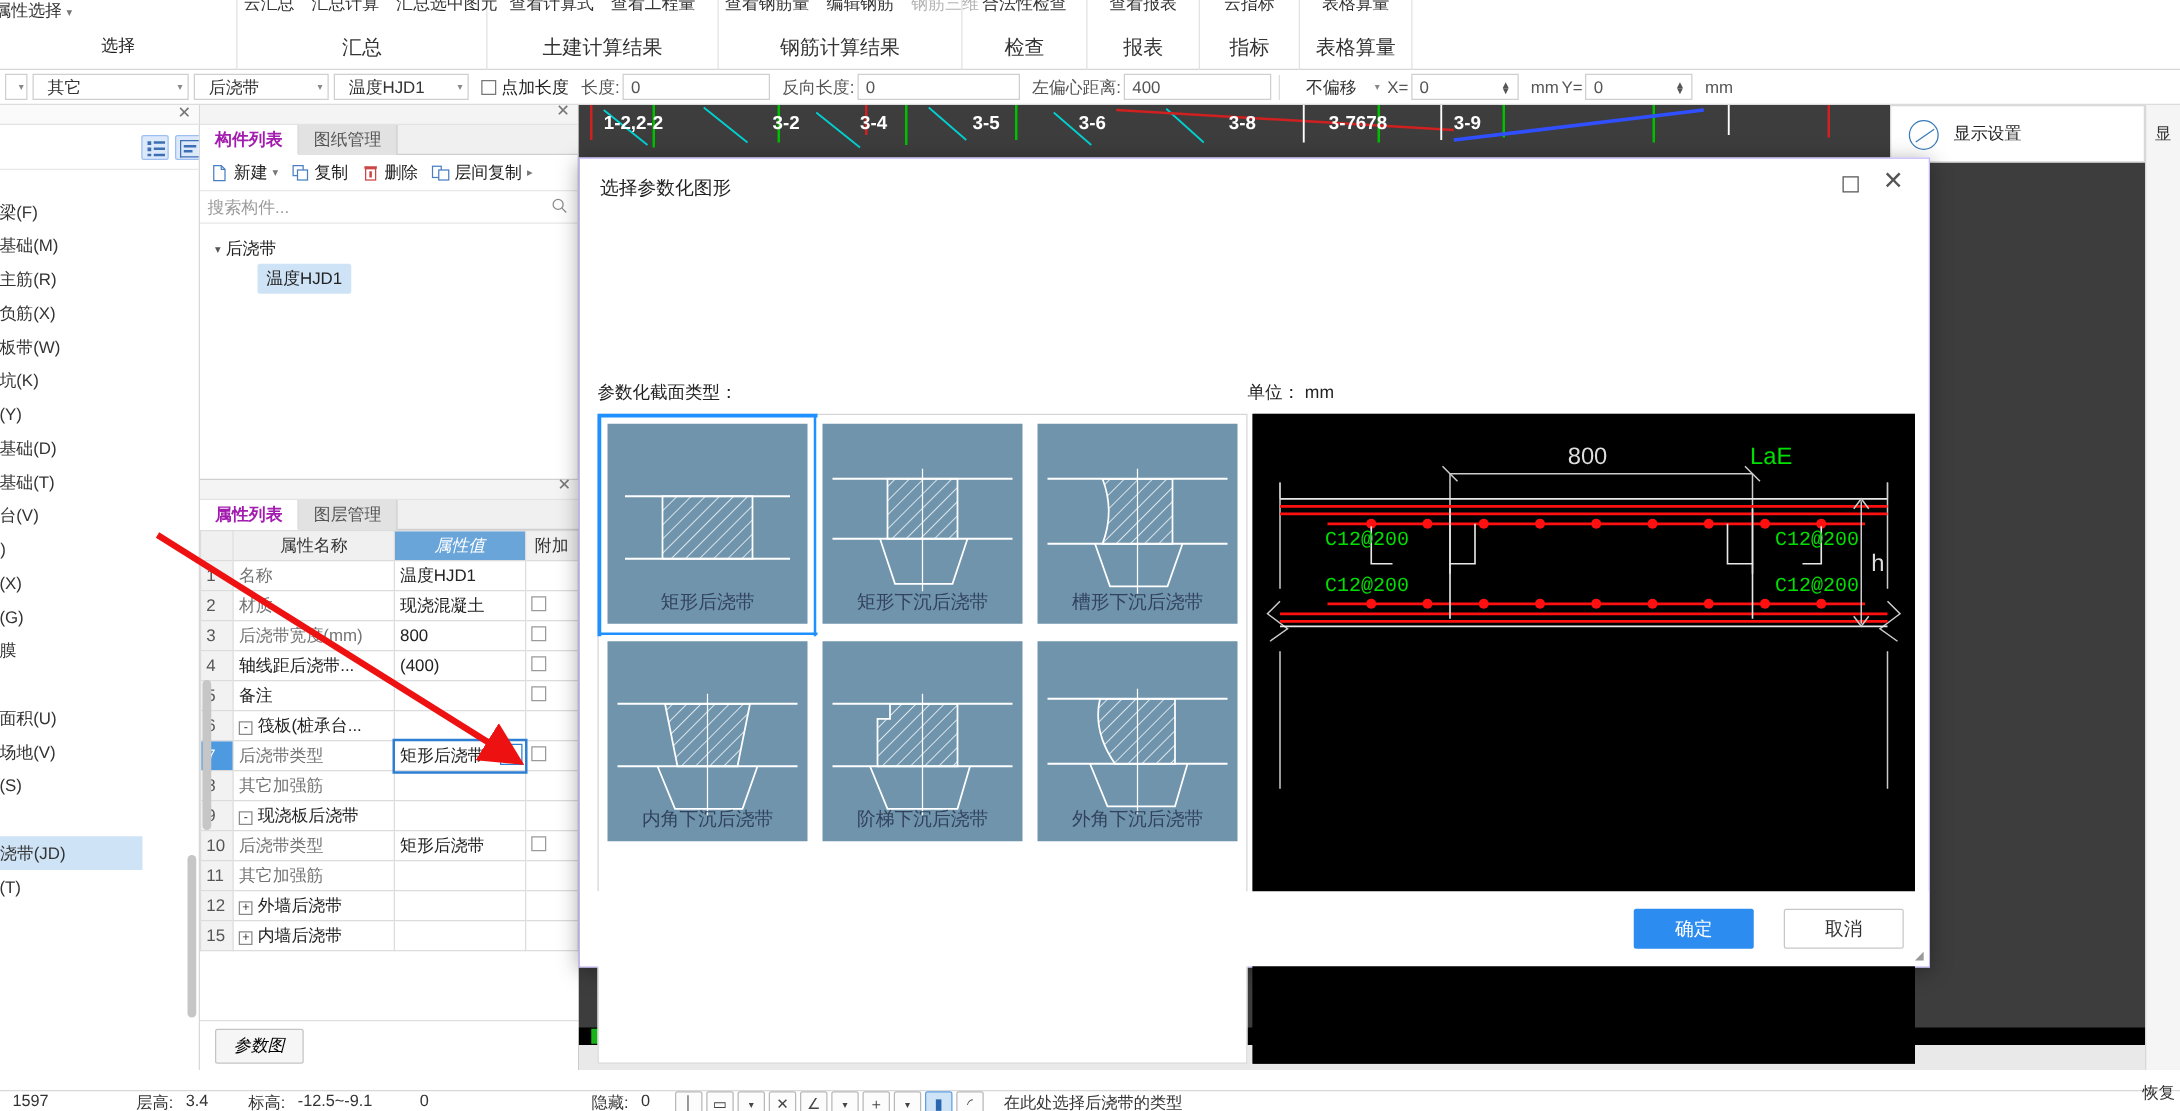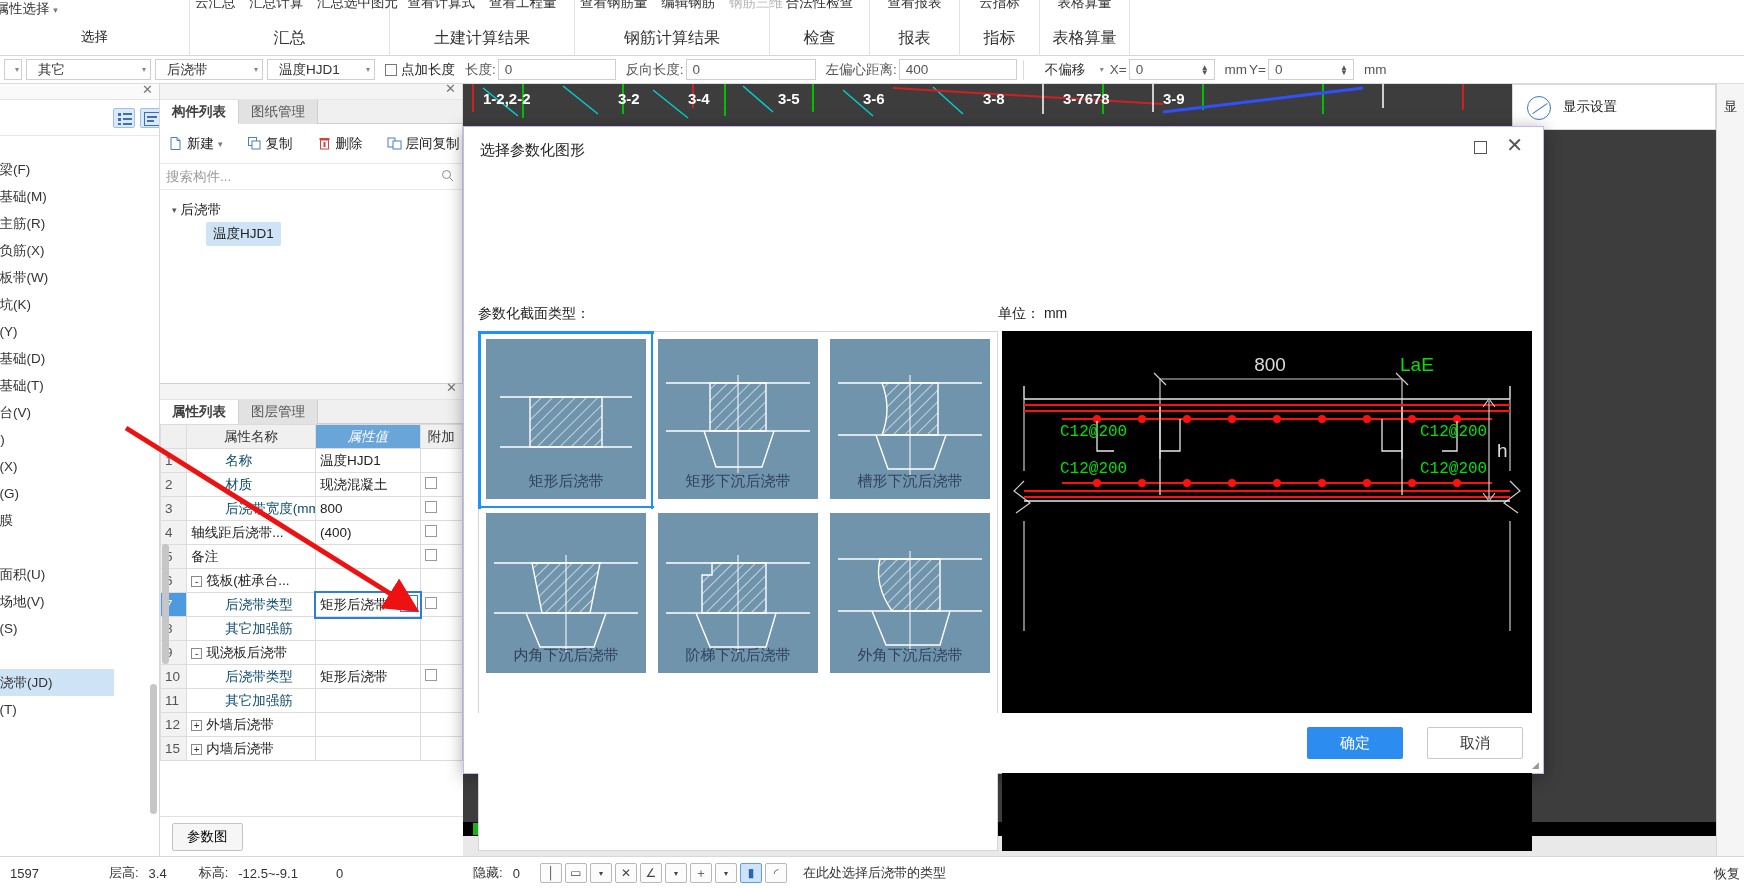--- a/index.html
+++ b/index.html
@@ -110,23 +110,23 @@
     position: absolute; left: 160px; top: 84px; width: 303px; height: 772px;
     background: #fff; border-right: 1px solid #d8d8d8;
   }
   .cp-topbar { position: relative; height: 16px; background: #f4f4f4; border-bottom: 1px solid #e3e3e3; }
   .cp-topbar .x { position: absolute; right: 6px; top: -3px; font-size: 13px; color: #777; cursor: pointer; }
   .tabstrip { display: flex; height: 24px; background: #f0f0f0; border-bottom: 1px solid #cfcfcf; }
   .tab {
     padding: 0 12px; height: 24px; line-height: 23px; font-size: 13.5px;
     background: #e2e2e2; color: #555; border-right: 1px solid #cfcfcf; cursor: pointer;
   }
-  .tab.active { background: #fff; color: #404040; font-weight: bold; border-bottom: 1px solid #fff; }
+  .tab.active { background: #fff; color: #a21caf; font-weight: bold; border-bottom: 1px solid #fff; }
   .cp-tools {
-    height: 40px; display: flex; align-items: center; gap: 16px;
+    height: 29px; display: flex; align-items: center; gap: 2px;
     padding: 0 4px; border-bottom: 1px solid #e8e8e8; font-size: 13.5px; overflow: hidden;
   }
   .cmd { display: inline-flex; align-items: center; gap: 4px; padding: 0 4px; cursor: pointer; white-space: nowrap; }
   .cmd .ic { display: inline-block; width: 15px; height: 15px; position: relative; }
   .searchrow {
     height: 26px; border-bottom: 1px solid #e8e8e8; position: relative;
     display: flex; align-items: center; padding: 0 6px;
   }
   .searchrow .ph { color: #9a9a9a; font-size: 13.5px; }
   .searchrow .mag { position: absolute; right: 8px; top: 5px; width: 13px; height: 13px; }
@@ -146,33 +146,33 @@
     border: 1px solid #dcdcdc; height: 24px; padding: 0 4px; text-align: left;
     white-space: nowrap; overflow: hidden;
   }
   table.ptab th { background: #f0f0f0; text-align: center; font-weight: normal; color: #333; }
   table.ptab th.vcol { background: #6aa5da; color: #fff; font-style: italic; }
   td.idx { width: 26px; text-align: center; background: #f2f2f2; color: #555; }
   td.idx.sel { background: #4d9ae0; color: #fff; }
   td.nm { width: 128px; }
   td.val { width: 104px; }
   td.att { width: 42px; text-align: center; }
-  .blue { color: #0c4a6e; margin-left: 34px; }
+  .blue { color: #737373; }
   .chk { width: 12px; height: 12px; border: 1px solid #9a9a9a; display: inline-block; background: #fff; }
   .editcell { position: relative; outline: 2px solid #2d7fd3; background: #fff; }
   .dots { position: absolute; right: 2px; top: 2px; width: 18px; height: 17px;
           border: 1px solid #2d7fd3; background: #fff; color: #2d7fd3; font-size: 11px;
           line-height: 13px; text-align: center; cursor: pointer; }
   .indent2 { padding-left: 34px; }
   .expbox { display: inline-block; width: 11px; height: 11px; border: 1px solid #8a8a8a;
             font-size: 10px; line-height: 9px; text-align: center; color: #333; background: #fff; margin-right: 4px; }
   .pp-foot { position: absolute; left: 0; bottom: 0; width: 303px; height: 40px;
              border-top: 1px solid #e0e0e0; display: flex; align-items: center; padding-left: 12px; }
   .btn-param { border: 1px solid #c4c4c4; background: #f6f6f6; padding: 4px 14px; font-size: 13.5px;
-               border-radius: 2px; cursor: pointer; }
+               border-radius: 2px; cursor: pointer; font-style: italic; }
   .pp-scroll { position: absolute; left: 2px; top: 160px; width: 7px; height: 120px;
                background: #c6c6c6; border-radius: 4px; }
 
   
   .cad {
     position: absolute; left: 463px; top: 84px; width: 1281px; height: 772px;
     background: #3d3d3d; overflow: hidden;
   }
   .cad-top { position: absolute; left: 0; top: 0; width: 100%; height: 40px; background: #4a4a4a; }
   .cad-label { position: absolute; color: #ffffff; font-size: 15px; font-weight: bold;
@@ -227,22 +227,22 @@
   .btn-cancel { position: absolute; right: 20px; bottom: 14px; width: 96px; height: 32px;
                 background: #fff; color: #333; border: 1px solid #c8c8c8; font-size: 15px;
                 border-radius: 2px; cursor: pointer; font-family: "Liberation Sans", sans-serif; }
   .resz { position: absolute; right: 4px; bottom: 3px; font-size: 9px; color: #999; }
 
   
   .annot { position: absolute; left: 0; top: 0; width: 1744px; height: 889px; pointer-events: none; }
 
   
   .statusbar {
-    position: absolute; left: 0; bottom: 0; width: 1744px; height: 33px;
-    background: #fff; border-top: 1px solid #d8d8d8; display: flex; align-items: center;
+    position: absolute; left: 0; bottom: 0; width: 1744px; height: 17px;
+    background: #fff; border-top: 1px solid #d8d8d8; display: flex; align-items: flex-start;
     font-size: 13px; color: #333;
   }
   .sb { padding: 0 10px; white-space: nowrap; }
   .drawtools { display: flex; align-items: center; gap: 3px; margin-left: 10px; }
   .dt { width: 22px; height: 20px; border: 1px solid #b8b8b8; background: #fcfcfc;
         position: relative; border-radius: 2px; cursor: pointer; }
   .dt.on { background: #cfe3f7; border-color: #5e9fe0; }
   .dt .g { position: absolute; left: 0; top: 0; width: 100%; height: 100%;
            display: flex; align-items: center; justify-content: center; font-size: 12px; color: #444; }
   .undoredo { position: absolute; right: 4px; bottom: 6px; font-size: 13px; color: #333; }

